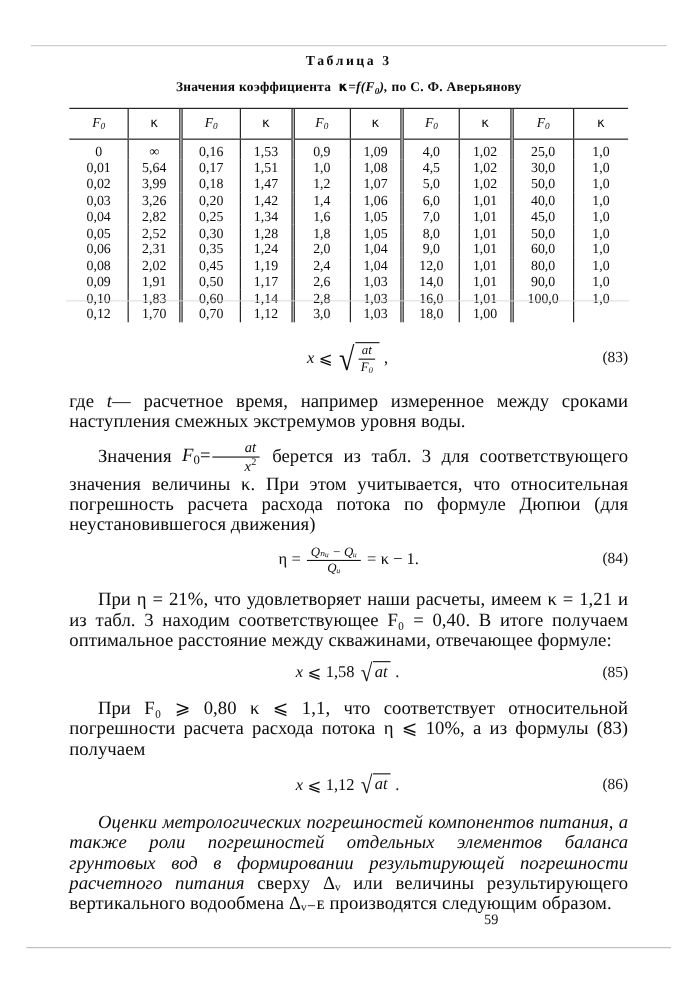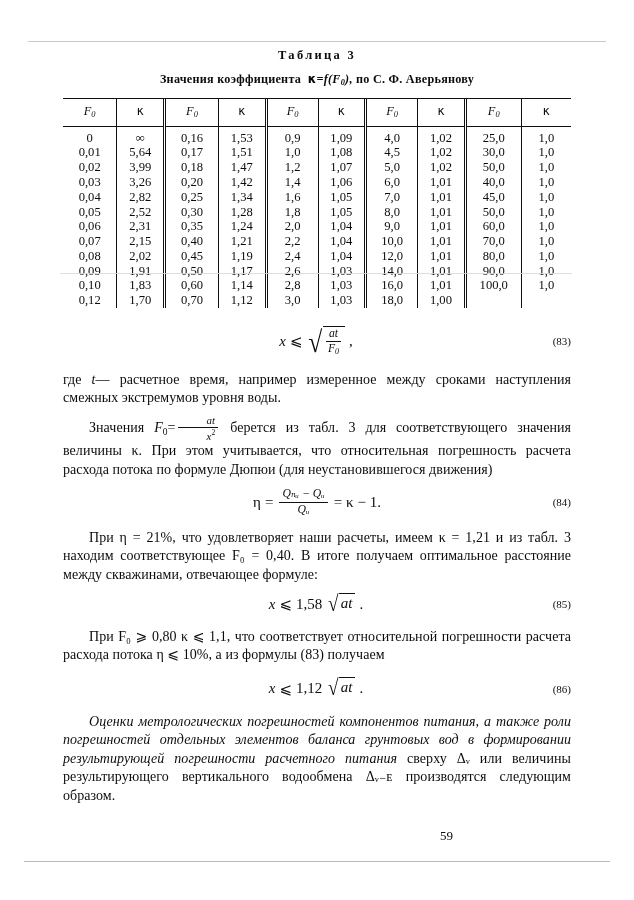--- a/index.html
+++ b/index.html
@@ -100,21 +100,21 @@
     position: absolute;
     left: -3px;
     width: 512px;
     height: 1px;
     background: #d8d8d8;
     opacity: .85;
   }
 
   
   p.body {
-    font-size: 14px;
+    font-size: 17px;
     line-height: 18.4px;
     margin: 0;
     text-align: justify;
     text-justify: inter-word;
     letter-spacing: .05px;
   }
   p.body.indent { text-indent: 26px; }
   .mi { font-style: italic; }
   .upr { font-style: normal; }
 
@@ -122,21 +122,21 @@
   .eq-row {
     position: relative;
     display: flex;
     align-items: center;
     justify-content: center;
     width: 100%;
   }
   .eq-num {
     position: absolute;
     right: 0;
-    font-size: 11px;
+    font-size: 14px;
     font-style: normal;
     font-family: Liberation Serif, serif;
   }
   .eq-body {
     font-size: 15px;
     font-style: italic;
     display: inline-flex;
     align-items: center;
     gap: 2px;
   }
@@ -309,32 +309,20 @@
               <td class="colpair-div">0,35</td>
               <td class="sep-thin">1,24</td>
               <td class="colpair-div">2,0</td>
               <td class="sep-thin">1,04</td>
               <td class="colpair-div">9,0</td>
               <td class="sep-thin">1,01</td>
               <td class="colpair-div">60,0</td>
               <td class="sep-thin">1,0</td>
             </tr>
             <tr>
-              <td>0,07</td>
-              <td class="sep-thin">2,15</td>
-              <td class="colpair-div">0,40</td>
-              <td class="sep-thin">1,21</td>
-              <td class="colpair-div">2,2</td>
-              <td class="sep-thin">1,04</td>
-              <td class="colpair-div">10,0</td>
-              <td class="sep-thin">1,01</td>
-              <td class="colpair-div">70,0</td>
-              <td class="sep-thin">1,0</td>
-            </tr>
-            <tr>
               <td>0,08</td>
               <td class="sep-thin">2,02</td>
               <td class="colpair-div">0,45</td>
               <td class="sep-thin">1,19</td>
               <td class="colpair-div">2,4</td>
               <td class="sep-thin">1,04</td>
               <td class="colpair-div">12,0</td>
               <td class="sep-thin">1,01</td>
               <td class="colpair-div">80,0</td>
               <td class="sep-thin">1,0</td>

